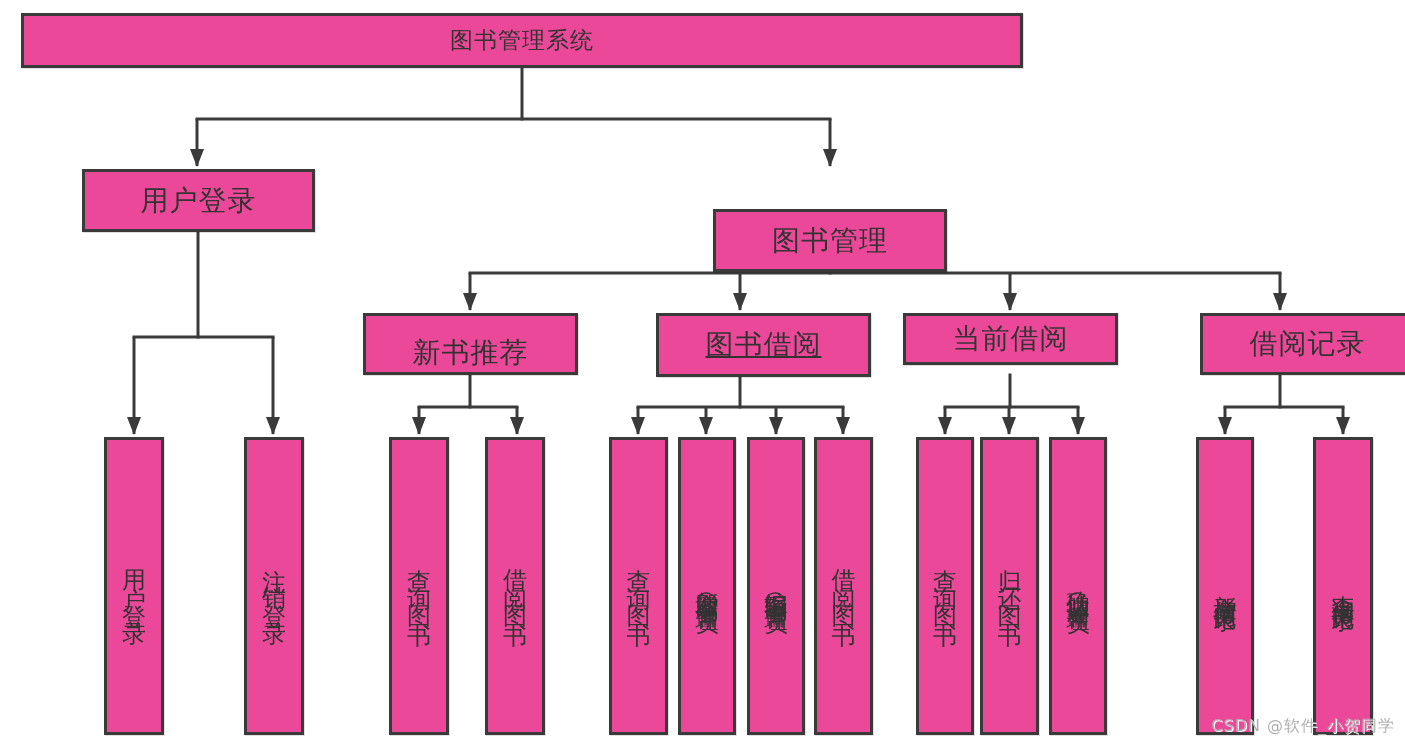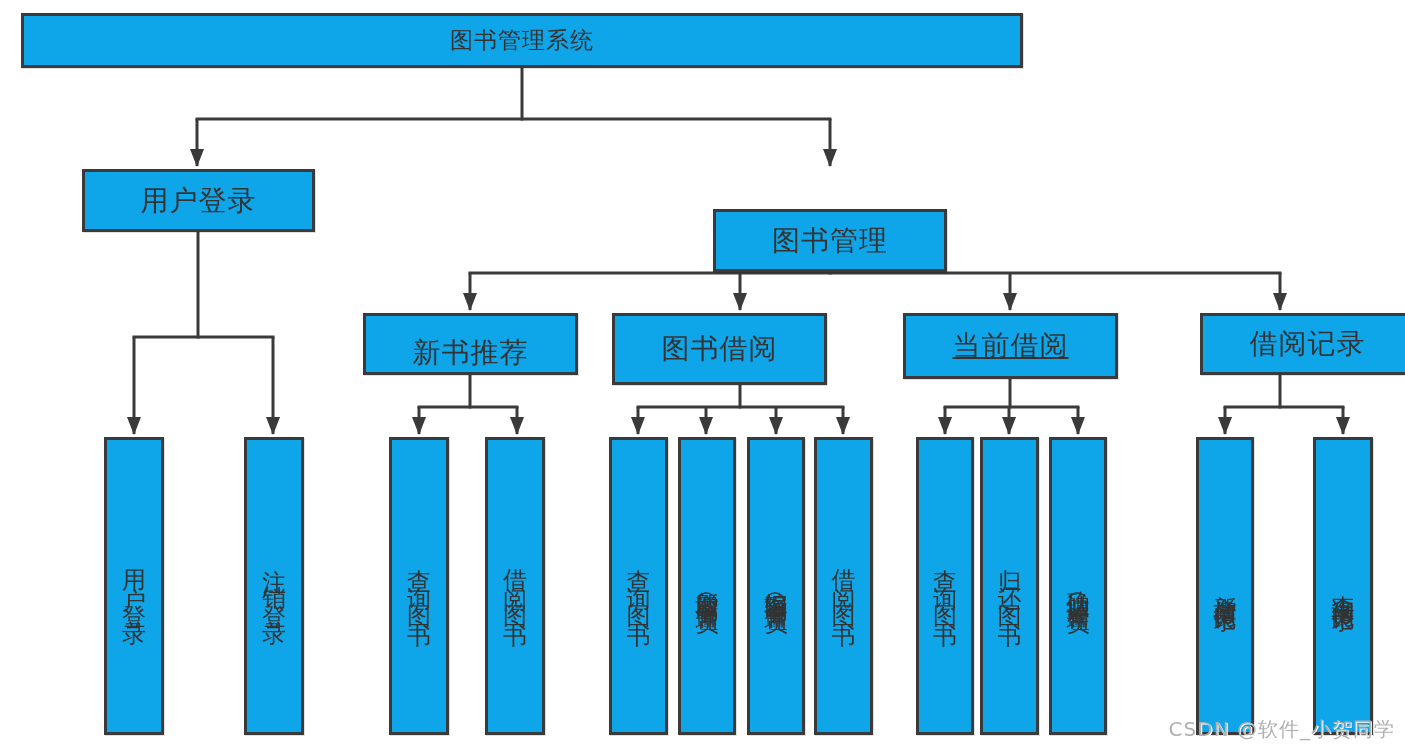--- a/index.html
+++ b/index.html
@@ -16,21 +16,21 @@
 
   .connectors {
     position: absolute;
     left: 0; top: 0;
     width: 1405px; height: 747px;
     pointer-events: none;
   }
 
   .node {
     position: absolute;
-    background: #0ea5e9;
+    background: #ec4899;
     border: 3px solid #3a3a3a;
     color: #333333;
     display: flex;
     align-items: center;
     justify-content: center;
     text-align: center;
     box-shadow: 1px 1px 0 rgba(0,0,0,0.12);
   }
 
   .node-root  { font-size: 23px; letter-spacing: 1px; }
@@ -42,21 +42,21 @@
     line-height: 1;
   }
   .leaf .v-label { letter-spacing: 18px; }
   .leaf.leaf-long { font-size: 23px; }
   .leaf.leaf-long .v-label { letter-spacing: 3px; }
 
   .watermark {
     position: absolute;
     top: 716px;
     right: 10px;
-    font-size: 20px;
+    font-size: 16px;
     color: #b0b0b0;
     letter-spacing: 1px;
     white-space: nowrap;
     text-shadow: 1px 1px 0 #ffffff;
   }
 </style>
 </head>
 <body>
 
 <div class="canvas">
@@ -115,24 +115,24 @@
   <div class="node node-level" style="left:82px; top:169px; width:233px; height:63px;">
     <span>用户登录</span>
   </div>
   <div class="node node-level" style="left:713px; top:169px; width:234px; height:63px;margin-top:40px;">
     <span>图书管理</span>
   </div>
 
   <div class="node node-level" style="left:363px; top:313px; width:215px; height:62px;align-items:flex-end;">
     <span>新书推荐</span>
   </div>
-  <div class="node node-level" style="left:612px; top:313px; width:215px; height:72px;">
+  <div class="node node-level" style="left:656px; top:313px; width:215px; height:64px;text-decoration:underline;">
     <span>图书借阅</span>
   </div>
-  <div class="node node-level" style="left:903px; top:313px; width:215px; height:66px;text-decoration:underline;">
+  <div class="node node-level" style="left:903px; top:313px; width:215px; height:52px;">
     <span>当前借阅</span>
   </div>
   <div class="node node-level" style="left:1173px; top:313px; width:215px; height:62px;margin-left:27px;">
     <span>借阅记录</span>
   </div>
 
   <div class="node leaf" style="left:104px; top:437px; width:60px; height:298px;">
     <span class="v-label">用户登录</span>
   </div>
   <div class="node leaf" style="left:244px; top:437px; width:60px; height:298px;">

